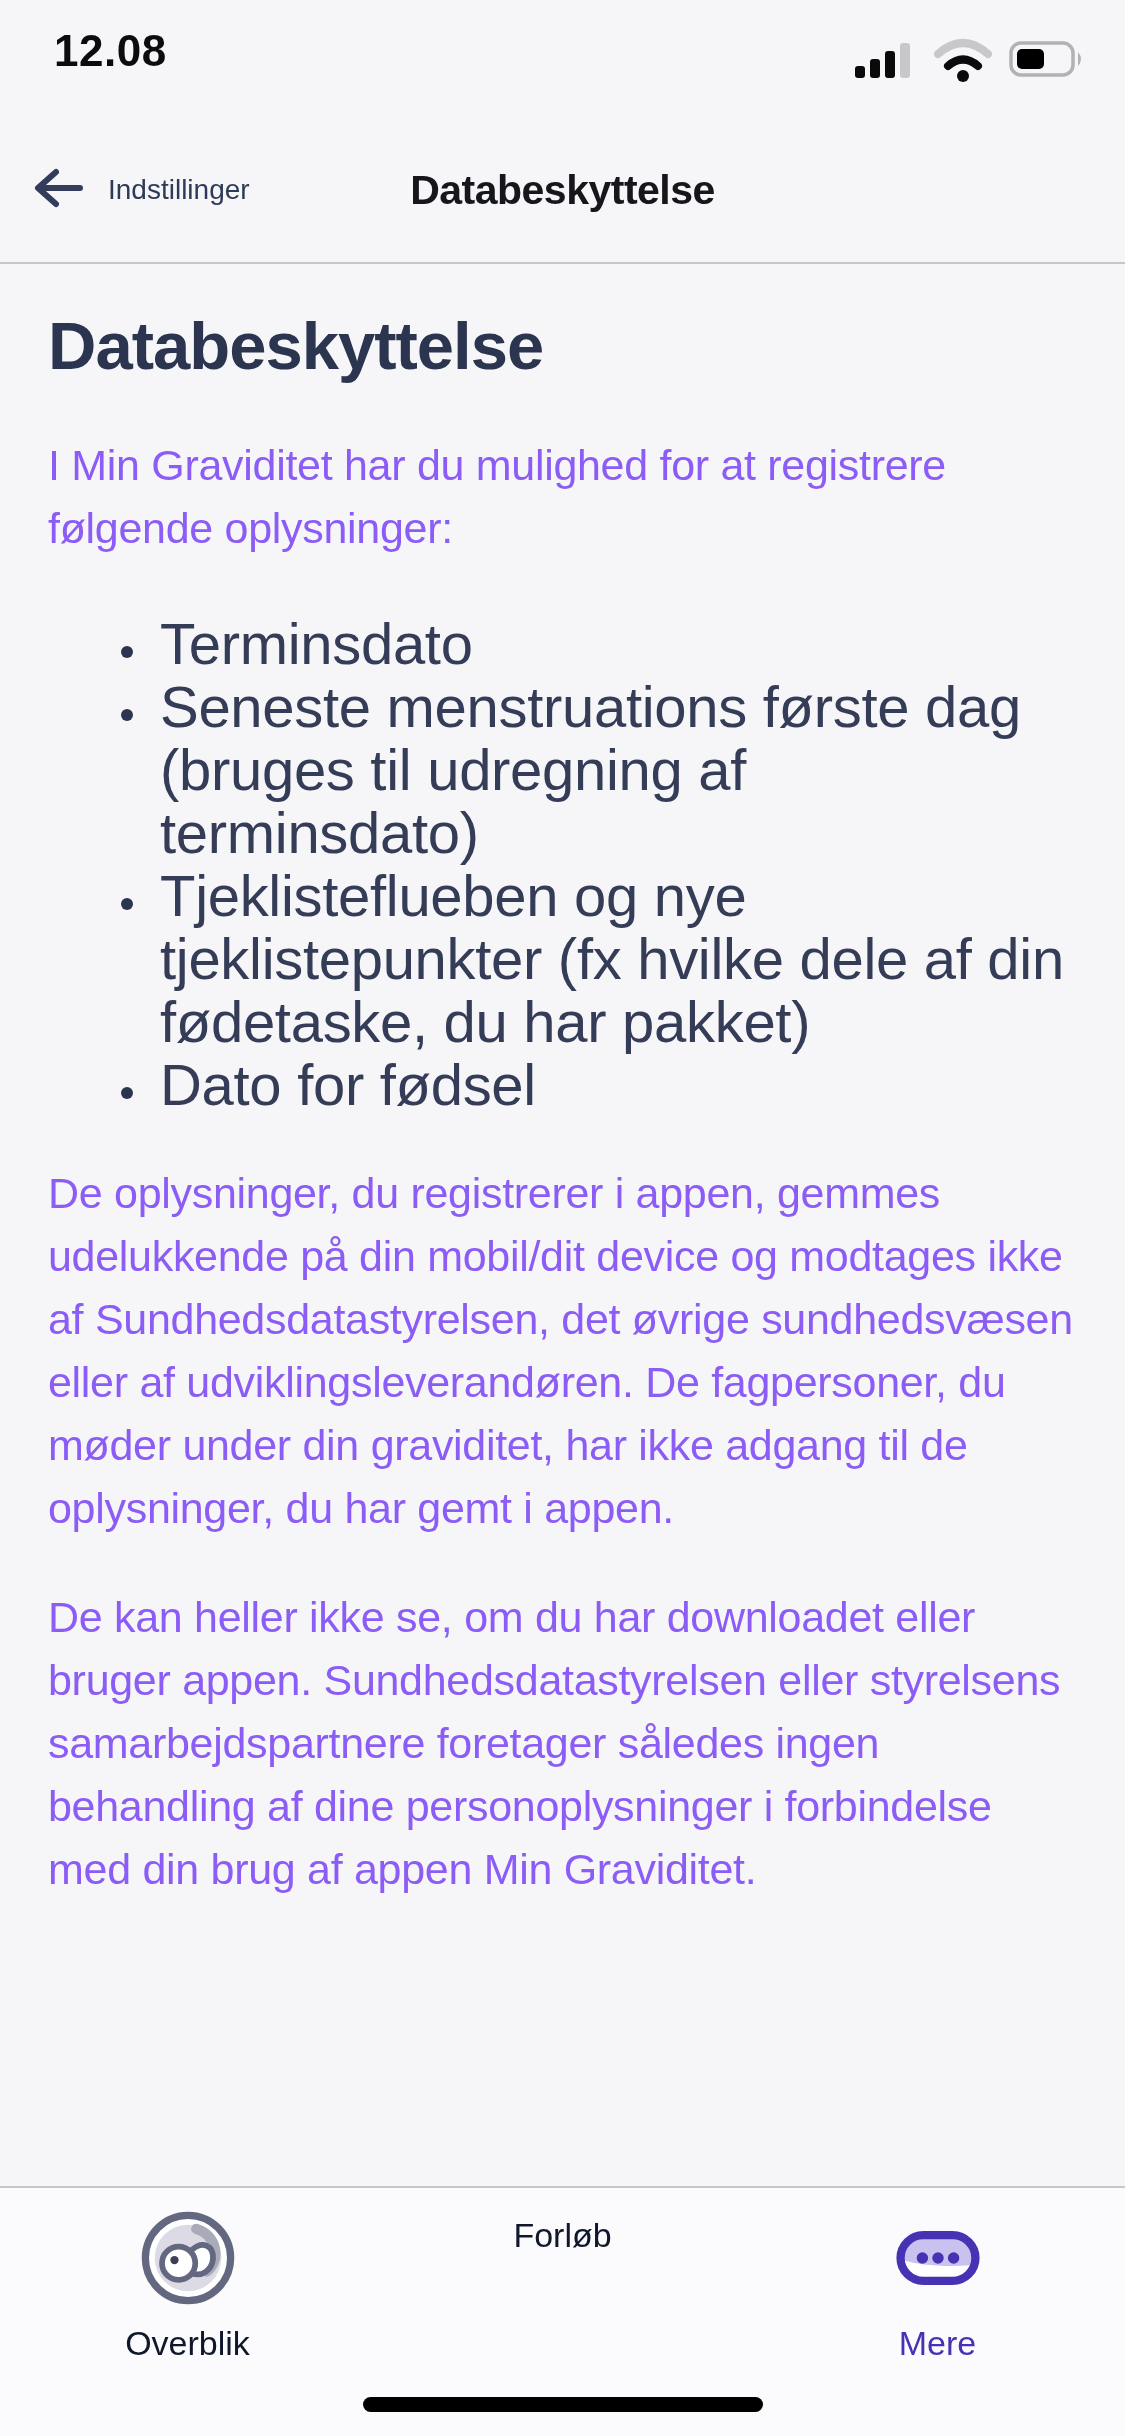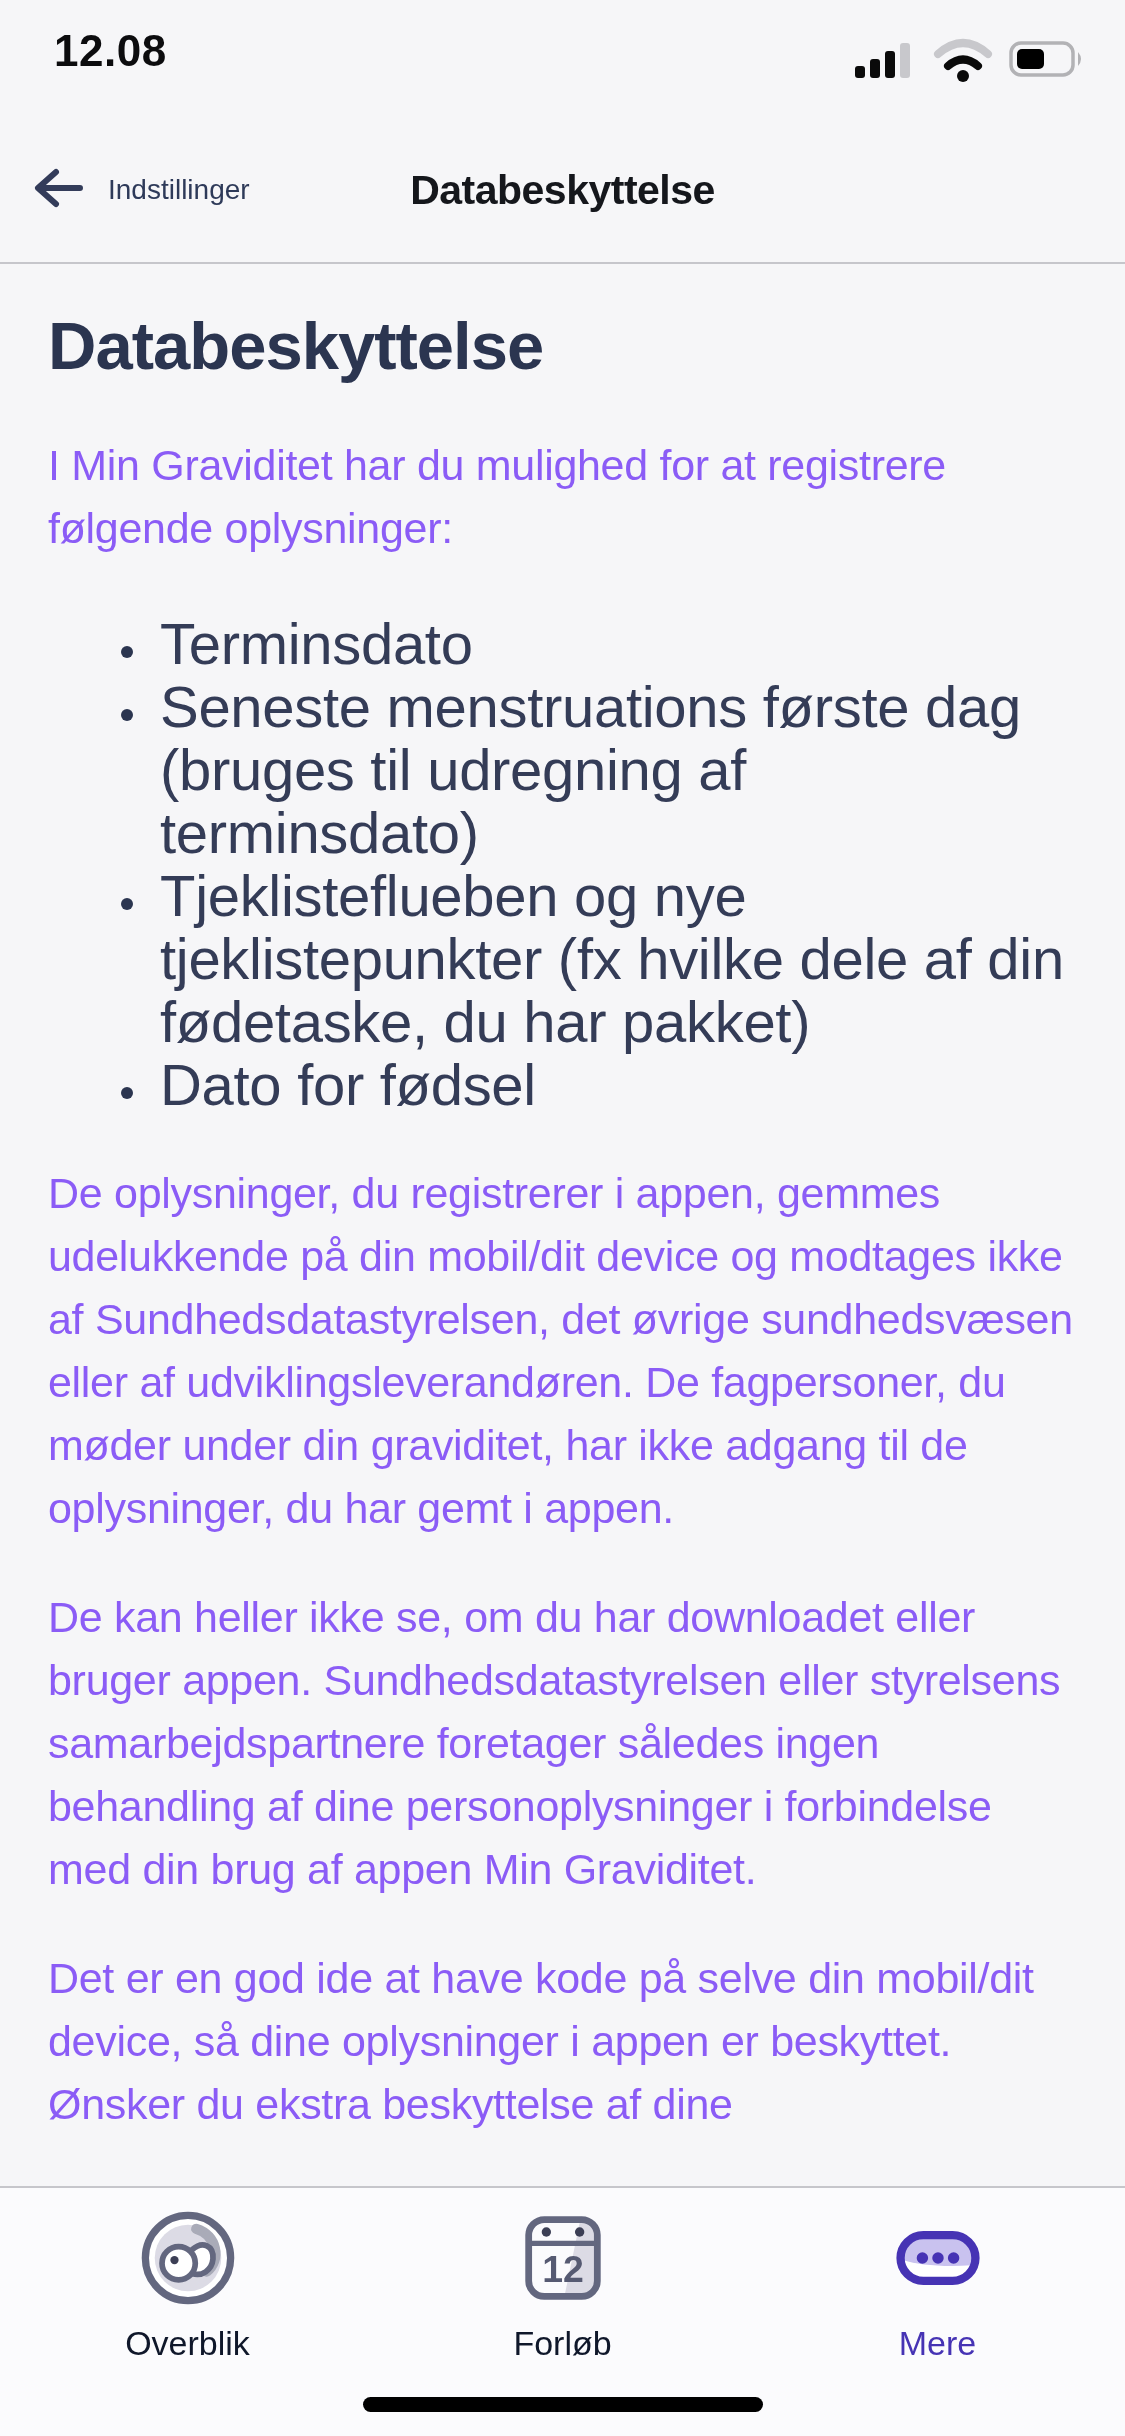--- a/index.html
+++ b/index.html
@@ -158,51 +158,40 @@
     <h1 class="page-heading">Databeskyttelse</h1>
     <p class="intro">I Min Graviditet har du mulighed for at registrere følgende oplysninger:</p>
     <ul class="bullet-list">
       <li>Terminsdato</li>
       <li>Seneste menstruations første dag (bruges til udregning af terminsdato)</li>
       <li>Tjeklisteflueben og nye tjeklistepunkter (fx hvilke dele af din fødetaske, du har pakket)</li>
       <li>Dato for fødsel</li>
     </ul>
     <p class="para">De oplysninger, du registrerer i appen, gemmes udelukkende på din mobil/dit device og modtages ikke af Sundhedsdatastyrelsen, det øvrige sundhedsvæsen eller af udviklingsleverandøren. De fagpersoner, du møder under din graviditet, har ikke adgang til de oplysninger, du har gemt i appen.</p>
     <p class="para">De kan heller ikke se, om du har downloadet eller bruger appen. Sundhedsdatastyrelsen eller styrelsens samarbejdspartnere foretager således ingen behandling af dine personoplysninger i forbindelse med din brug af appen Min Graviditet.</p>
-    <p class="para">Det er en god ide at have kode på selve din mobil/dit device, så dine oplysninger i appen er beskyttet. Ønsker du ekstra beskyttelse af dine</p>
   </div>
 
   <div class="tab-bar">
     <div class="tab-row">
 
       <div class="tab-item">
         <span>
           <svg width="104" height="104" viewBox="0 0 100 100">
             <circle cx="50" cy="50" r="41" fill="#ffffff" stroke="#63677f" stroke-width="7"></circle>
             <circle cx="50" cy="50" r="32" fill="#dcdbe5"></circle>
             <path d="M58 22 C78 28 82 52 68 63" fill="none" stroke="#a9abb8" stroke-width="10" stroke-linecap="round"></path>
             <path d="M54 42 C64 33 75 38 74 51 C73 62 63 68 54 65" fill="#ffffff" stroke="#63677f" stroke-width="5.5" stroke-linecap="round"></path>
             <circle cx="41" cy="55" r="16" fill="#ffffff" stroke="#63677f" stroke-width="5.5"></circle>
             <circle cx="37" cy="52" r="4" fill="#3c3f55"></circle>
           </svg>
         </span>
         <span class="tab-label">Overblik</span>
       </div>
 
       <div class="tab-item">
-        <span>
-          <svg width="104" height="104" viewBox="0 0 100 100">
-            <polygon points="66,16 81,16 81,84 52,84" fill="#dcdbe5"></polygon>
-            <rect x="17" y="13" width="66" height="74" rx="15" fill="none" stroke="#63677f" stroke-width="6.5"></rect>
-            <line x1="18" y1="36" x2="82" y2="36" stroke="#63677f" stroke-width="5"></line>
-            <circle cx="34" cy="25" r="4.5" fill="#3c3f55"></circle>
-            <circle cx="66" cy="25" r="4.5" fill="#3c3f55"></circle>
-            <text x="50" y="73" text-anchor="middle" font-family="Liberation Sans, sans-serif" font-size="36" font-weight="700" fill="#565a72">12</text>
-          </svg>
-        </span>
         <span class="tab-label">Forløb</span>
       </div>
 
 
       <div class="tab-item active">
         <span>
           <svg width="104" height="104" viewBox="0 0 100 100">
             <rect x="14" y="28" width="72" height="44" rx="22" fill="#ffffff"></rect>
             <path d="M16 52 C16 36 26 30 40 30 L62 30 C76 30 84 37 84 50 C84 53 83 55 82 57 C58 59 30 57 16 52 Z" fill="#c9c2ef"></path>
             <rect x="14" y="28" width="72" height="44" rx="22" fill="none" stroke="#4633b4" stroke-width="8"></rect>

